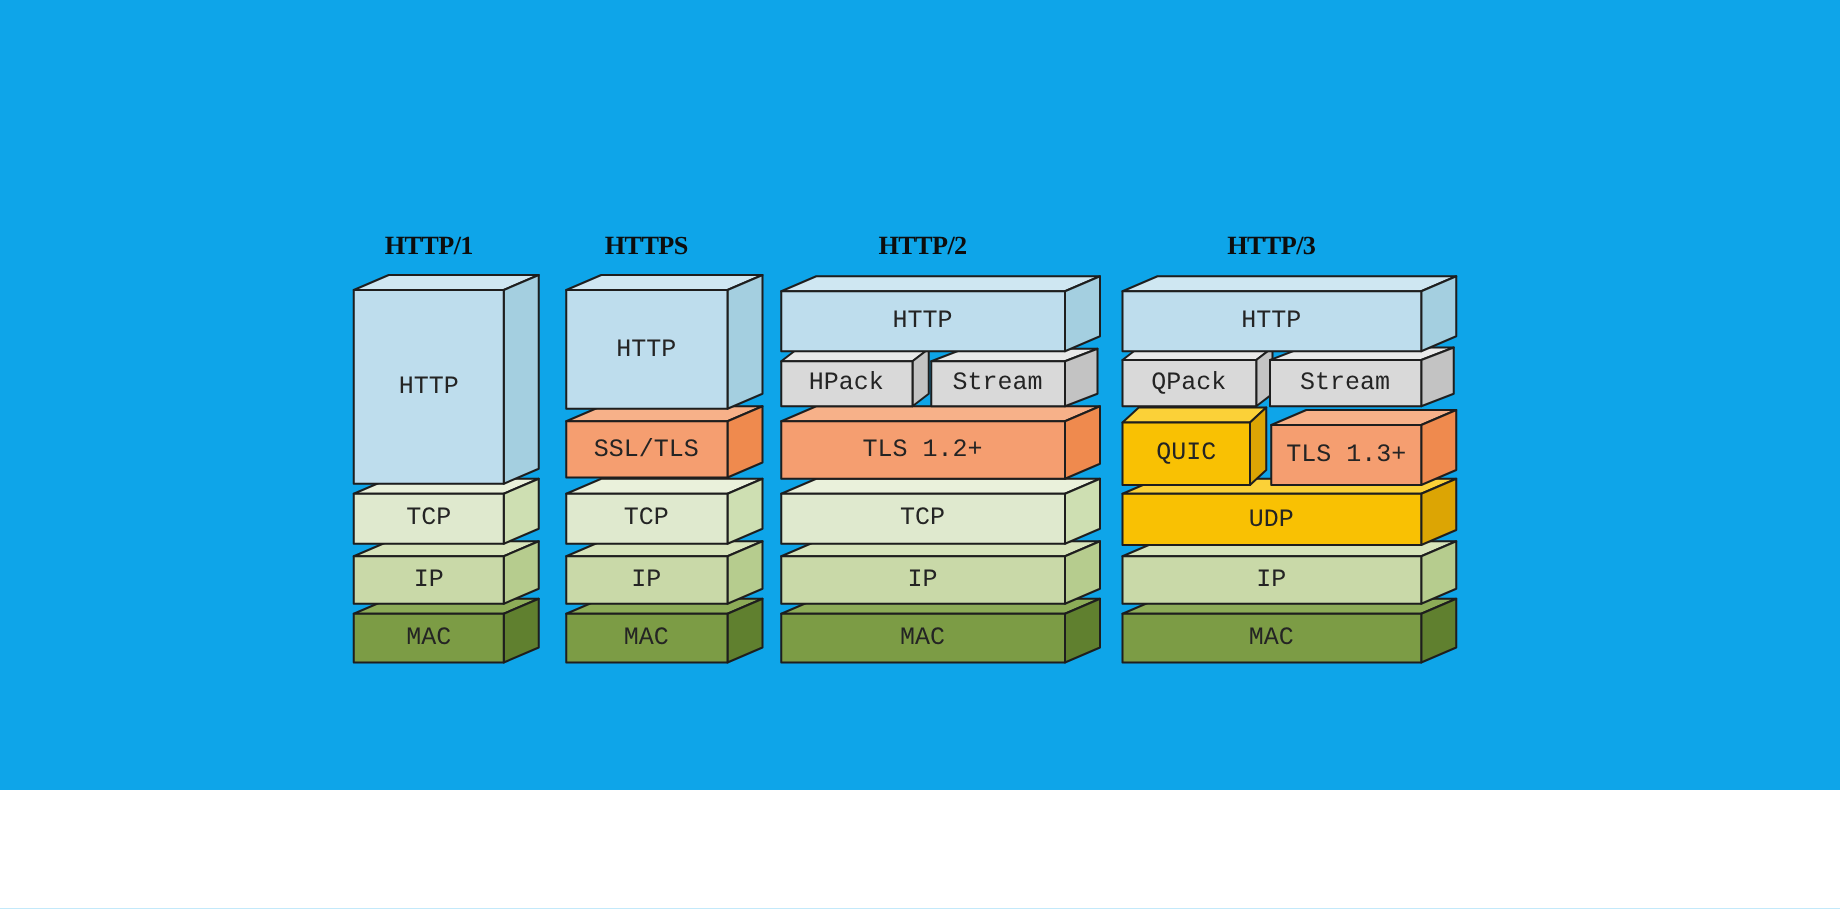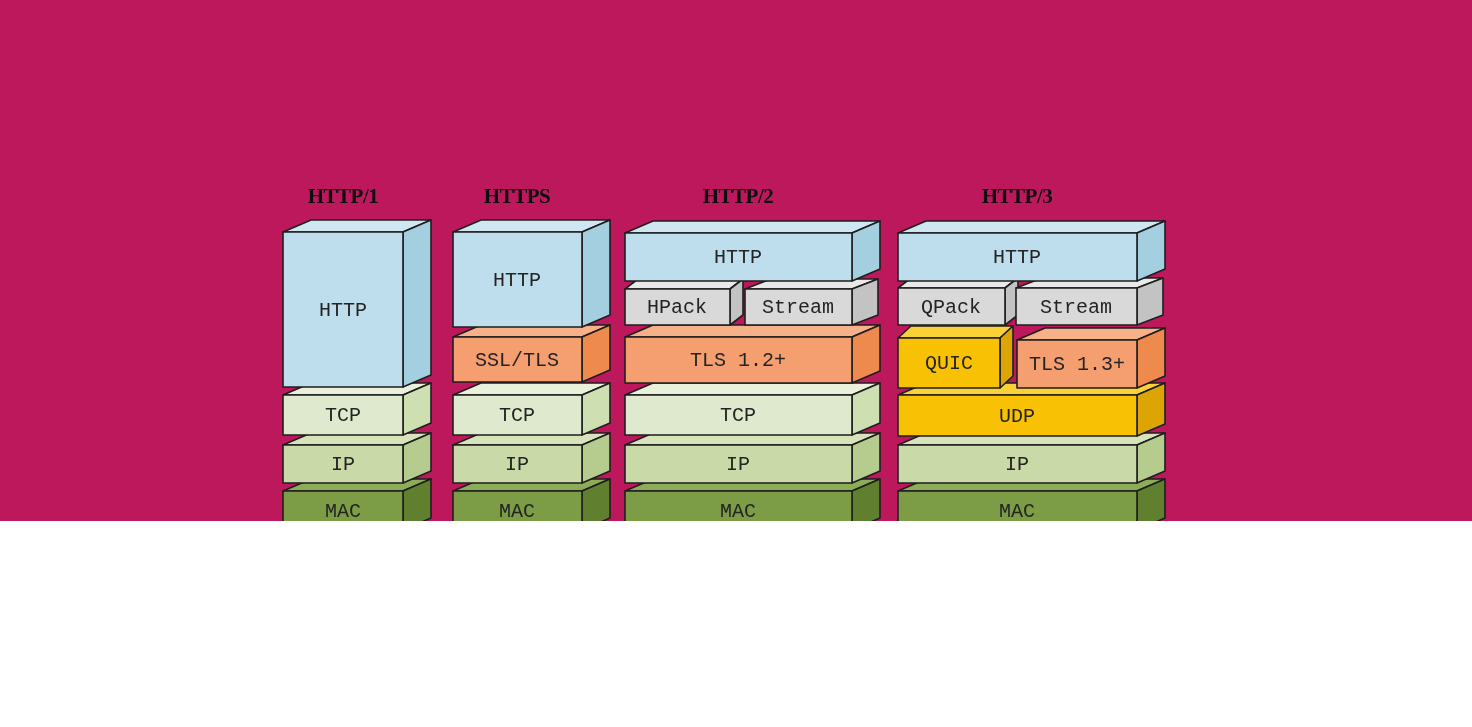--- a/index.html
+++ b/index.html
@@ -1,16 +1,16 @@
 <!DOCTYPE html>
 <html><head>
 <meta charset="utf-8">
 <style>
   html,body{margin:0;padding:0;background:#ffffff;}
-  .canvas{position:relative;width:1472px;height:521px;background:#be185d;overflow:hidden;
+  .canvas{position:relative;width:1472px;height:632px;background:#0ea5e9;overflow:hidden;
           font-family:"Liberation Sans", sans-serif;}
   svg{display:block;}
   svg polygon{stroke:#1e1e1e;stroke-width:1.6;stroke-linejoin:round;}
   .lbl{font-family:"Liberation Mono", monospace;font-size:20px;fill:#242424;
        text-anchor:middle;dominant-baseline:central;}
   .title{font-family:"Liberation Serif", serif;font-weight:bold;font-size:21px;fill:#0d0d0d;
        text-anchor:middle;letter-spacing:-0.5px;}
 </style>
 </head>
 <body>

